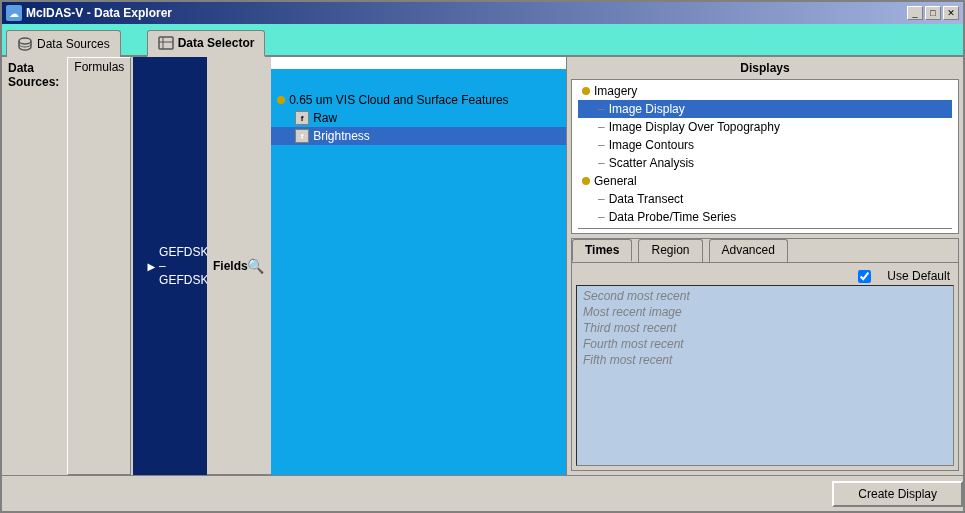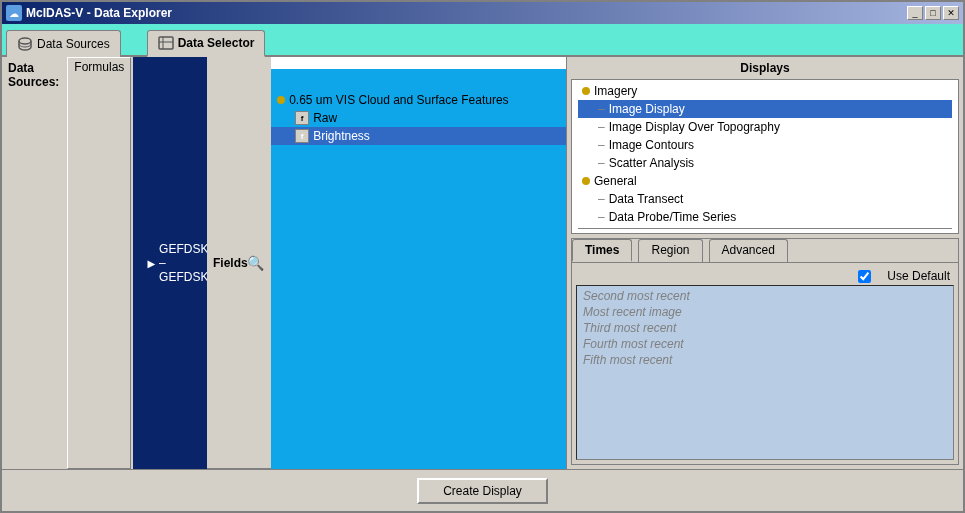--- a/index.html
+++ b/index.html
@@ -314,24 +314,24 @@
       overflow-y: auto;
       padding: 2px 4px;
     }
     .time-item {
       color: #808080;
       font-size: 12px;
       padding: 1px 2px;
       font-style: italic;
     }
     .bottom-bar {
-      height: 42px;
-      display: flex;
-      align-items: center;
-      justify-content: center;
+      height: 36px;
+      display: flex;
+      align-items: center;
+      justify-content: flex-end;
       background: #d4d0c8;
       border-top: 1px solid #808080;
       flex-shrink: 0;
     }
     .create-btn {
       padding: 4px 24px;
       background: #d4d0c8;
       border: 2px solid;
       border-top-color: #fff;
       border-left-color: #fff;

